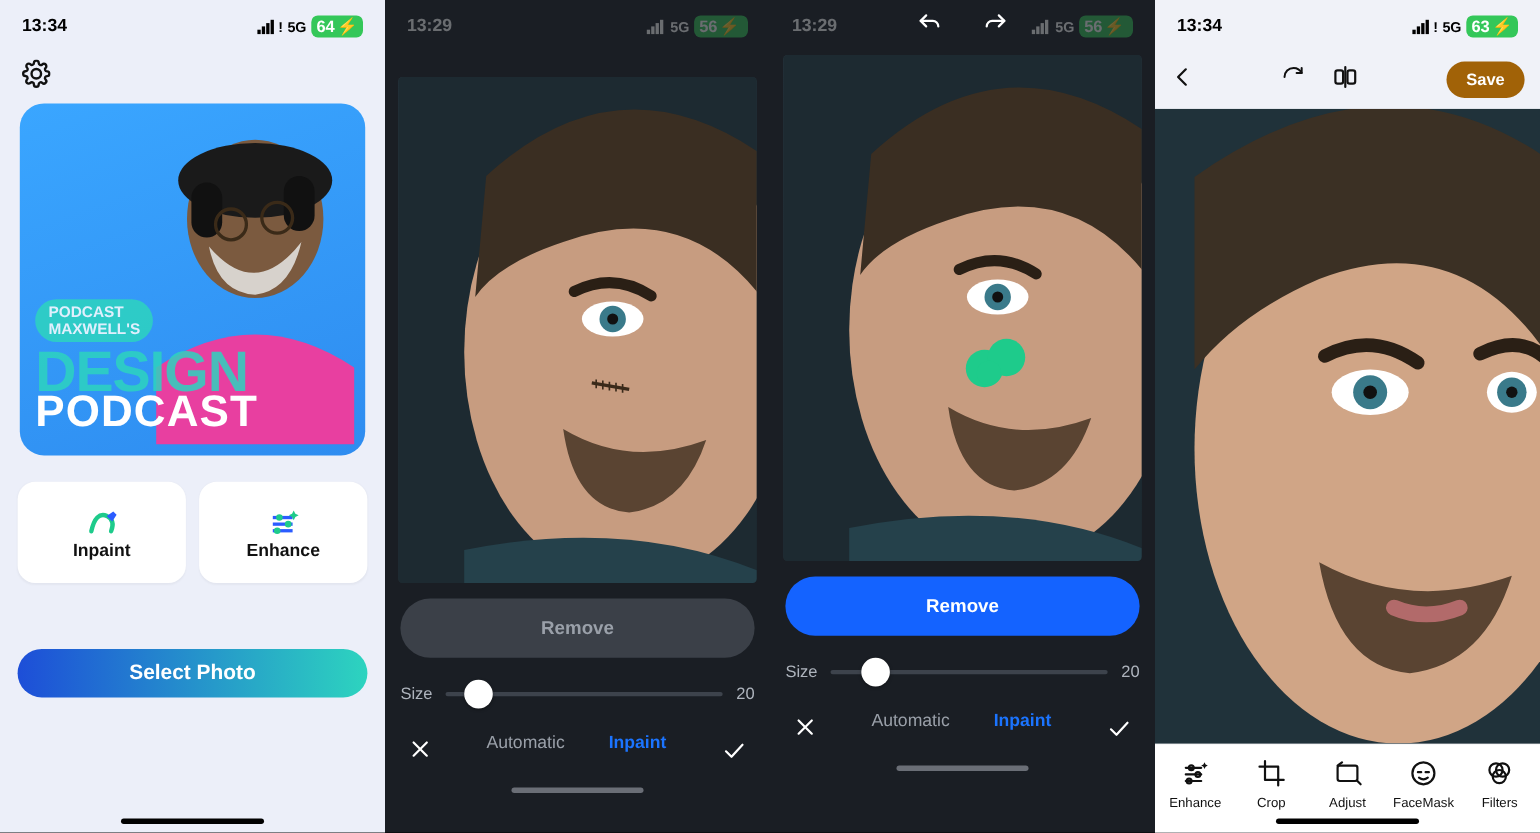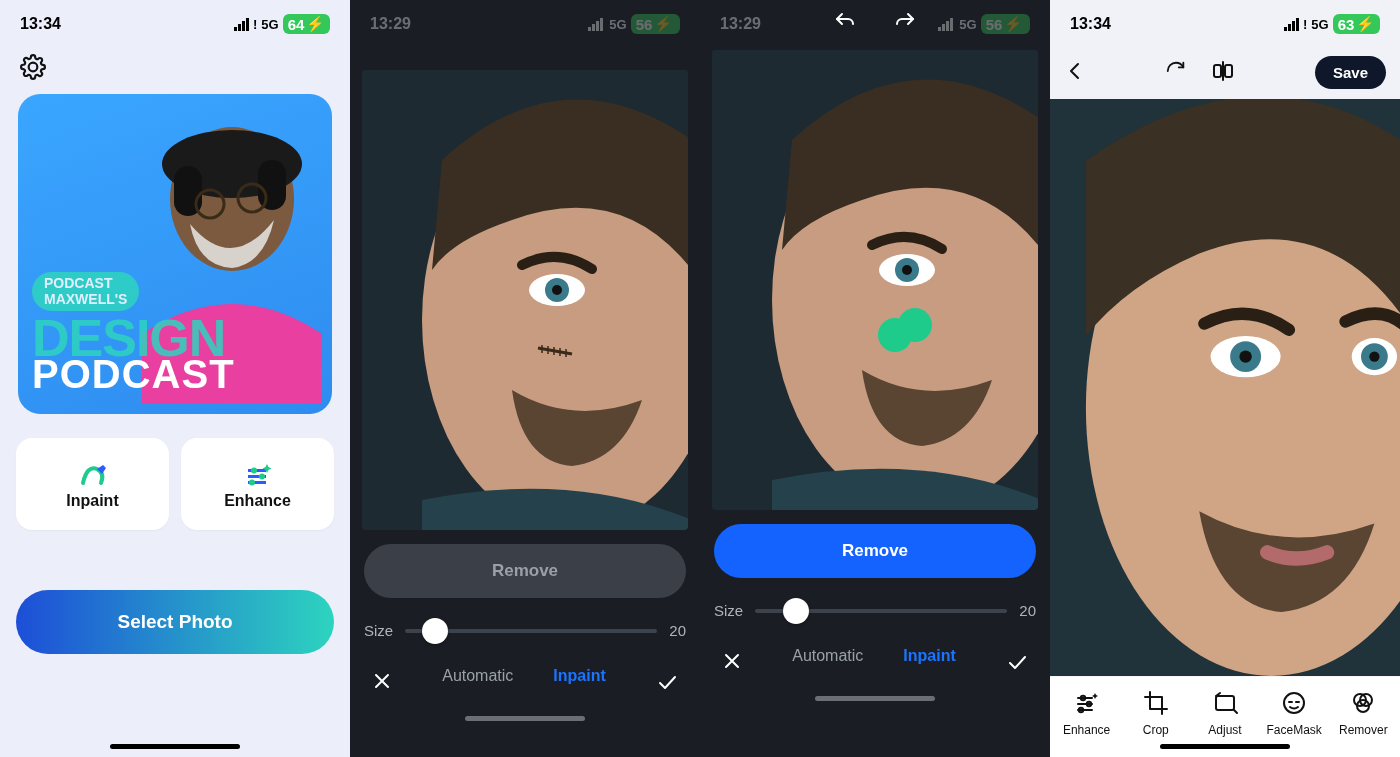--- a/index.html
+++ b/index.html
@@ -82,21 +82,21 @@
     display:flex; gap:12px; padding: 18px 16px 0;
   }
   .action-card {
     flex:1; background:#fff; border-radius:16px; height:92px;
     display:flex; flex-direction:column; align-items:center; justify-content:center;
     box-shadow: 0 1px 2px rgba(0,0,0,.04);
     font-weight:700; font-size:16px; color:#111;
   }
   .action-card .icn { font-size:28px; height:34px; display:flex; align-items:center; }
   .select-btn {
-    margin: 60px 16px 0; height:64px; border-radius:36px;
+    margin: 60px 16px 0; height:44px; border-radius:36px;
     background: linear-gradient(90deg,#1d4ed8 0%, #2dd4bf 100%);
     color:#fff; font-weight:700; font-size:19px;
     display:flex; align-items:center; justify-content:center;
   }
   .home-indicator {
     position:absolute; left:50%; transform:translateX(-50%); bottom:8px;
     width:130px; height:5px; background:#000; border-radius:3px;
   }
   .gear-icon { width:26px; height:26px; color:#111; }
 
@@ -155,21 +155,21 @@
   }
 
   
   .screen4 { background:#f0f2f8; display:flex; flex-direction:column;}
   .nav4 {
     display:flex; align-items:center; justify-content:space-between;
     padding: 12px 14px 10px;
   }
   .nav4 .center { display:flex; gap:24px; align-items:center;}
   .save-btn {
-    background:#0f172a; color:#fff; border-radius:20px; padding:8px 18px;
+    background:#a16207; color:#fff; border-radius:20px; padding:8px 18px;
     font-size:15px; font-weight:600;
   }
   .canvas4 {
     margin: 0 0 0 0; flex:1; position:relative; overflow:hidden;
     background: linear-gradient(135deg,#5b6e74 0%, #2a3a40 100%);
   }
   .tool-tray {
     background:#fff; display:flex; justify-content:space-around;
     padding: 12px 2px 20px; border-top:1px solid rgba(0,0,0,.04);
   }
@@ -513,17 +513,17 @@
       <span>FaceMask</span>
     </div>
     <div class="tool">
       <span class="ti">
         <svg width="26" height="26" viewBox="0 0 26 26">
             <circle cx="10" cy="10" r="6" class="icon-stroke"></circle>
             <circle cx="16" cy="10" r="6" class="icon-stroke"></circle>
             <circle cx="13" cy="16" r="6" class="icon-stroke"></circle>
           </svg>
       </span>
-      <span>Remover</span>
+      <span>Filters</span>
     </div>
   </div>
   <div class="home-indicator"></div>
 </div>
 
 </body></html>

